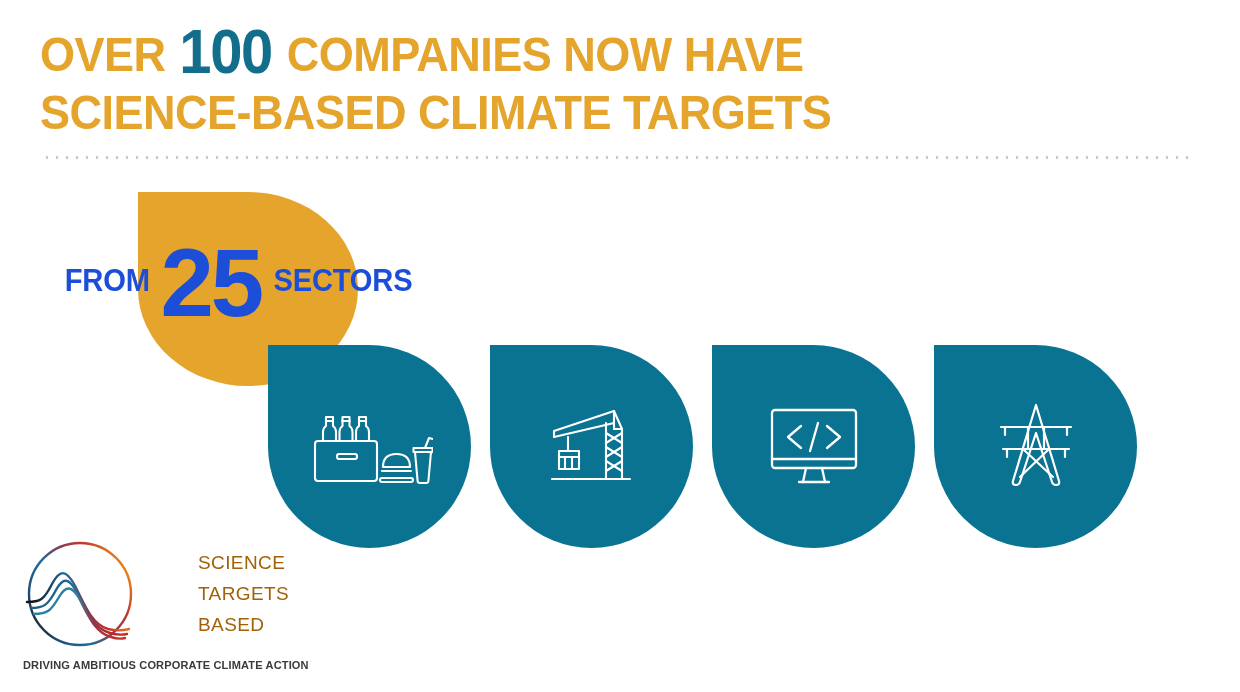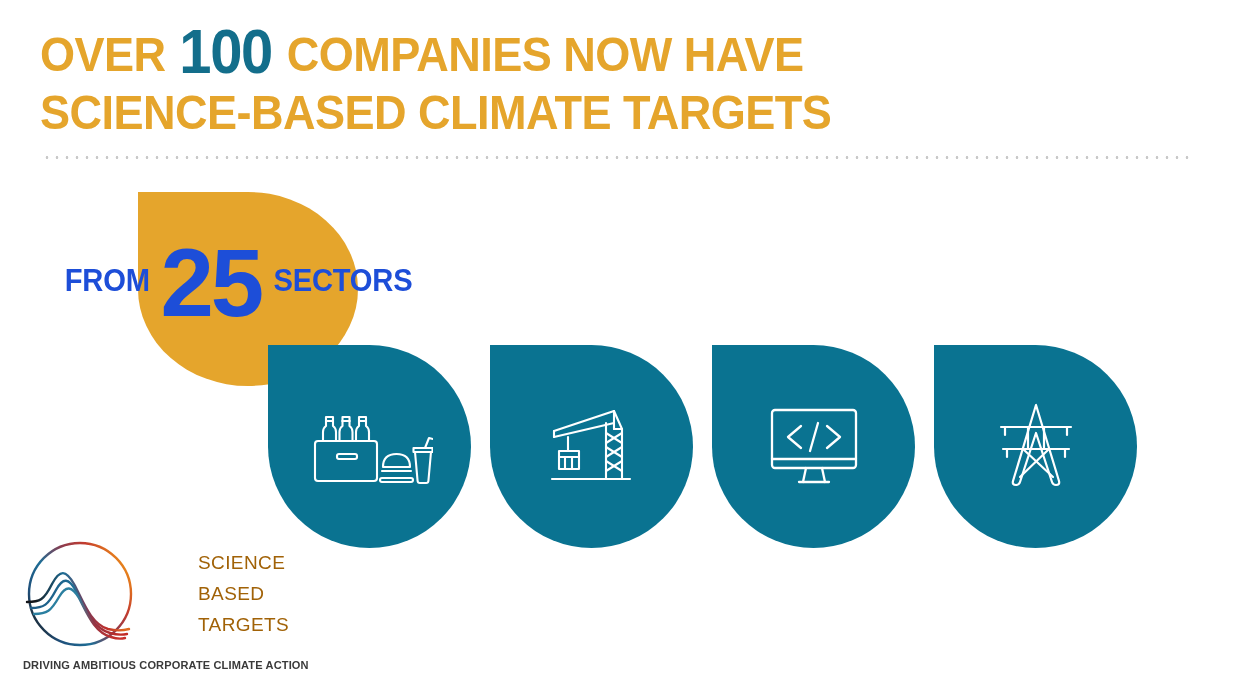--- a/index.html
+++ b/index.html
@@ -327,19 +327,19 @@
 
         <circle cx="58" cy="58" r="51" stroke="url(#ringGrad)" stroke-width="2.4" fill="none"></circle>
 
         <path d="M5 66 C18 66 22 64 30 48 C38 33 44 34 52 48 C60 62 68 88 86 93 C94 95 100 95 107 93" stroke="url(#curveGradA)" stroke-width="2.4" fill="none" stroke-linecap="round"></path>
         <path d="M9 72 C22 72 26 69 34 54 C41 41 47 42 54 55 C62 70 70 92 88 97 C95 99 100 99 105 98" stroke="url(#curveGradB)" stroke-width="2.4" fill="none" stroke-linecap="round"></path>
         <path d="M12 78 C25 78 29 75 37 61 C44 49 50 50 57 62 C65 77 72 96 89 101 C95 103 99 103 103 102" stroke="url(#curveGradC)" stroke-width="2.4" fill="none" stroke-linecap="round"></path>
       </svg>
     </div>
     <div class="logo-words">
       <span>SCIENCE</span>
+      <span>TARGETS</span>
       <span>BASED</span>
-      <span>TARGETS</span>
     </div>
     <div class="logo-tagline">DRIVING AMBITIOUS CORPORATE CLIMATE ACTION</div>
   </div>
 
 </div>
 
 </body></html>

